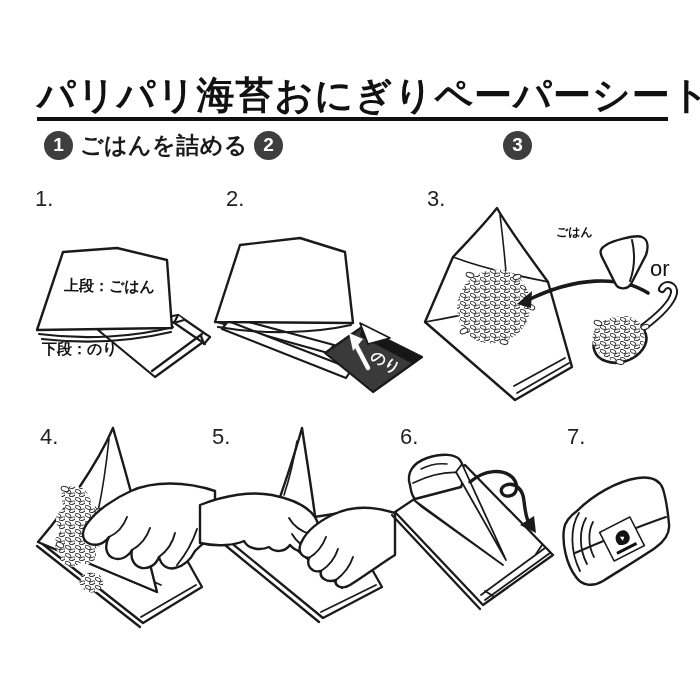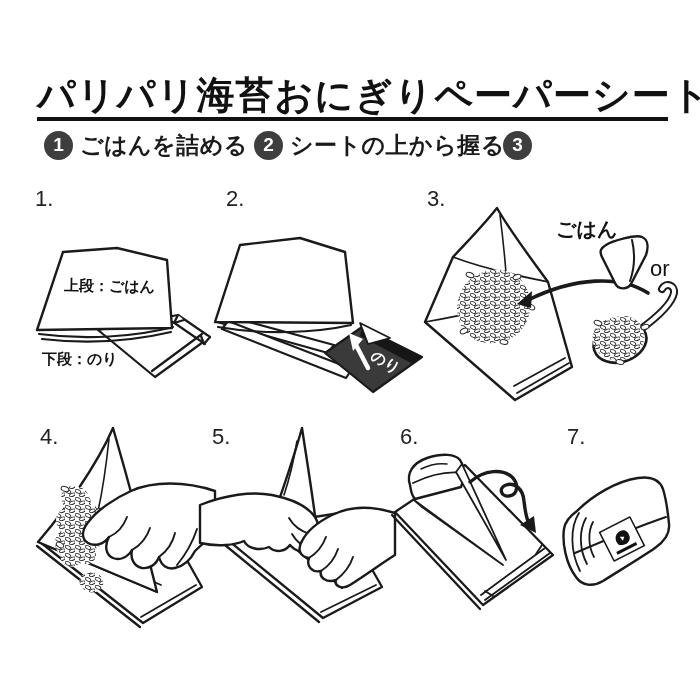--- a/index.html
+++ b/index.html
@@ -35,21 +35,20 @@
 
   <div class="title">パリパリ海苔おにぎりペーパーシート</div>
   <div class="title-rule"></div>
 
   <div class="legend-item" style="left:44px">
     <span class="badge">1</span>
     <span class="legend-label">ごはんを詰める</span>
   </div>
   <div class="legend-item" style="left:254px">
     <span class="badge">2</span>
-    <span class="legend-label">シートの上から握る</span>
   </div>
   <div class="legend-item" style="left:503px">
     <span class="badge">3</span>
   </div>
 
   <div class="num" style="left:35px;top:186px">1.</div>
   <div class="num" style="left:226px;top:186px">2.</div>
   <div class="num" style="left:427px;top:186px">3.</div>
   <div class="num" style="left:40px;top:424px">4.</div>
   <div class="num" style="left:212px;top:424px">5.</div>
@@ -66,21 +65,21 @@
     </g>
     <g>
       <path d="M14,129 C60,135 110,132 148,122"></path>
       <path d="M17,134 C62,139 108,136 146,127"></path>
     </g>
     <g>
       <path d="M38,47 L92,43 L142,55 L147,123 L12,125 Z" fill="#fff" stroke-width="2.4"></path>
     </g>
   </svg>
   <div class="anno" style="left:64px;top:277px;transform:rotate(1deg)">上段：ごはん</div>
-  <div class="anno" style="left:42px;top:350px">下段：のり</div>
+  <div class="anno" style="left:42px;top:340px">下段：のり</div>
 
   <svg class="illus" style="left:210px;top:205px" width="215" height="205" viewBox="0 0 215 205" fill="none" stroke="#1a1a1a" stroke-width="2.2" stroke-linejoin="round" stroke-linecap="round">
     <g>
       <path d="M7,117 L118,148 L124,140 L13,110 Z" fill="#fff"></path>
       <path d="M12,124 L136,173 L142,164 L18,116 Z" fill="#fff"></path>
     </g>
     <g>
       <path d="M152,122 L212,152 L163,187 L115,148 Z" fill="#3a3a3a"></path>
       <path d="M152,122 L212,152 L203,159 L150,131 Z" fill="#161616" stroke="none"></path>
       <path d="M150,118 L180,133 L158,139 Z" fill="#fff" stroke-width="1.8"></path>
@@ -126,21 +125,21 @@
       <path d="M221,124 C240,110 252,98 254,88 C255,80 246,77 242,84" stroke-width="8"></path>
       <path d="M221,124 C240,110 252,98 254,88 C255,80 246,77 242,84" stroke="#fff" stroke-width="4"></path>
       <g stroke="none">
         <path d="M196,112 C210,108 222,116 224,128 C226,140 218,152 204,155 C190,158 176,150 173,138 C170,126 180,114 196,112 Z" fill="url(#rice)"></path>
         <ellipse cx="178" cy="118" rx="4" ry="2.4" fill="#fff" stroke="#2a2a2a" stroke-width="1" transform="rotate(22 178 118)"></ellipse>
         <ellipse cx="225" cy="122" rx="4" ry="2.4" fill="#fff" stroke="#2a2a2a" stroke-width="1" transform="rotate(-18 225 122)"></ellipse>
         <ellipse cx="200" cy="157" rx="4" ry="2.4" fill="#fff" stroke="#2a2a2a" stroke-width="1" transform="rotate(12 200 157)"></ellipse>
       </g>
     </g>
   </svg>
-  <div class="anno" style="left:556px;top:216px;font-size:20px">ごはん</div>
+  <div class="anno" style="left:556px;top:224px;font-size:12px">ごはん</div>
   <div class="anno" style="left:650px;top:256px;font-size:22px;font-weight:400">or</div>
 
   <svg class="illus" style="left:25px;top:425px" width="190" height="225" viewBox="0 0 190 225" fill="none" stroke="#1a1a1a" stroke-width="2.3" stroke-linejoin="round" stroke-linecap="round">
     <g>
       <path d="M15,117 L140,96 L177,162 L118,198 Z" fill="#fff"></path>
       <path d="M12,121 L115,202"></path>
       <path d="M171,160 L116,192" stroke-width="1.8"></path>
       <path d="M22,121 L132,167" stroke-width="1.8"></path>
       <path d="M136,160 L30,113" stroke-width="1.8"></path>
     </g>

